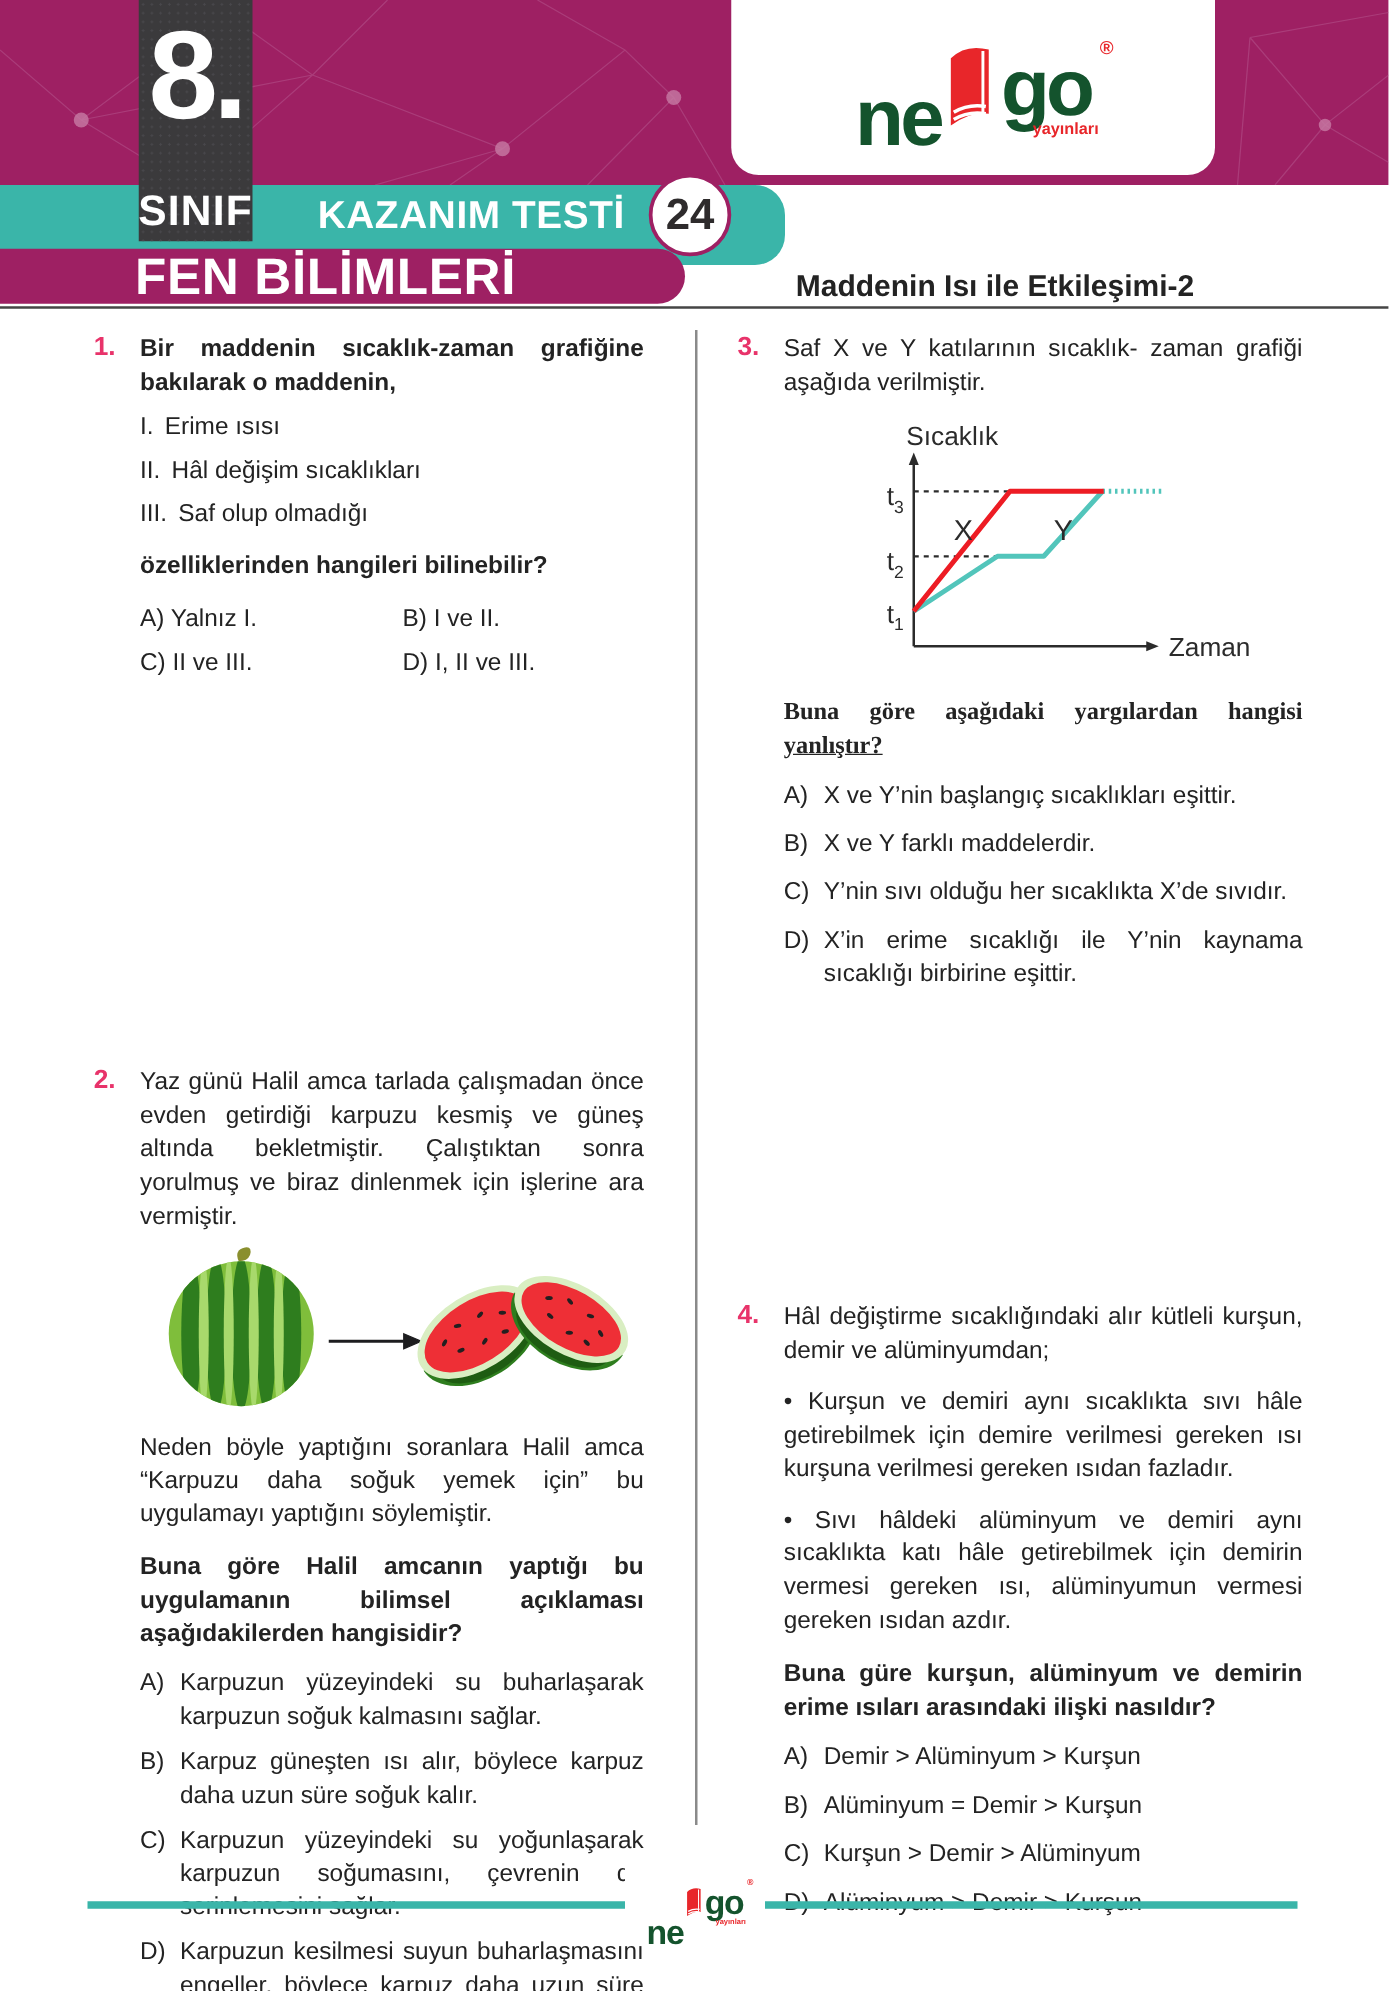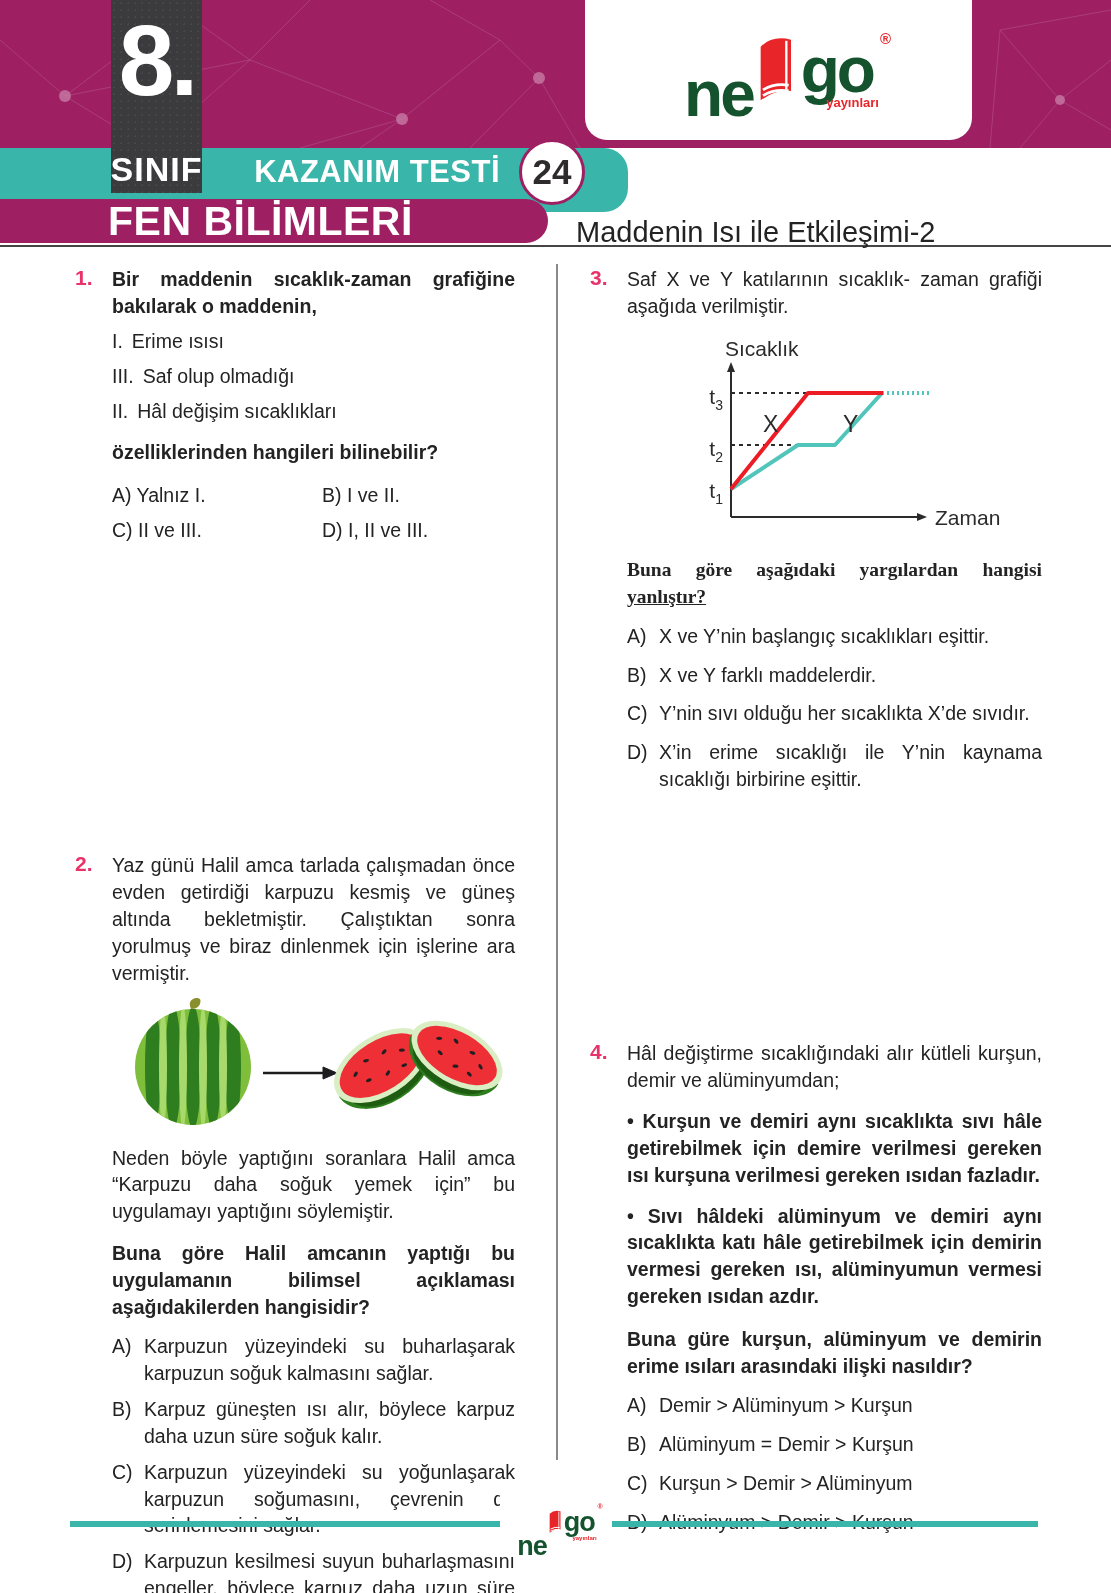--- a/index.html
+++ b/index.html
@@ -43,43 +43,43 @@
     display:flex; align-items:center; justify-content:center;
     font-size:35px; font-weight:700; color:#2e2b2c;
   }
   .subject-band {
     position:absolute; left:0; top:199px; width:548px; height:44px; background:#9e2063;
     border-radius:0 22px 22px 0; z-index:2;
     padding-left:108px; box-sizing:border-box;
   }
   .subject-band span { color:#fff; font-weight:700; font-size:41px; line-height:44px; letter-spacing:0.5px; }
   .chapter-title {
-    position:absolute; left:576px; top:216px; width:440px; 
-    font-size:29px; font-weight:400; color:#232323; z-index:2;
+    position:absolute; left:576px; top:216px; width:440px; text-align:center;
+    font-size:24px; font-weight:700; color:#232323; z-index:2;
   }
   .header-rule { position:absolute; left:0; top:245px; width:1111px; height:2px; background:#454545; }
   .col-divider { position:absolute; left:556px; top:264px; width:2px; height:1196px; background:#8a8a8a; }
 
   
   .q { position:absolute; font-size:19.5px; color:#232323; }
   .qnum { position:absolute; left:0; top:4px; color:#e8336a; font-weight:700; font-size:21px; }
   .qbody { margin-left:37px; padding-top:4px; }
   .para { text-align:justify; line-height:1.38; }
   .bq { font-weight:700; text-align:justify; line-height:1.38; }
   .q1-item { margin-top:8px; line-height:1.38; }
   .q1-item:first-of-type { margin-top:17px; }
   .q1-item .rlabel { margin-right:9px; }
   .q1-bold { margin-top:14px; }
   .opt-grid { display:grid; grid-template-columns:210px 1fr; row-gap:8px; margin-top:17px; line-height:1.38; }
   .opt-row { display:flex; margin-top:9px; line-height:1.38; }
   .opt-row .opt-label { flex:0 0 32px; }
   .opt-row .opt-text { flex:1; text-align:justify; }
   .opts { margin-top:12px; }
   .opts-loose .opt-row { margin-top:12px; }
-  .bullet-para { margin-top:14px;font-weight:bold; }
+  .bullet-para { margin-top:14px; }
   .bq-q3 { margin-top:18px;font-family:Liberation Serif, serif; }
   .bq-q4 { margin-top:16px; }
   .melon-svg { display:block; margin:6px auto 0 auto; }
   .graph-svg { display:block; margin-top:14px; }
   .gtext { font-size:21px; fill:#2b2b2b; font-family:"Liberation Sans",sans-serif; }
   .gsub { font-size:14px; fill:#2b2b2b; }
   .gseries { font-size:23px; fill:#2b2b2b; font-family:"Liberation Sans",sans-serif; }
 
   
   .footer-bar { position:absolute; left:70px; top:1521px; width:968px; height:6px; background:#3ab5a9; }
@@ -151,24 +151,24 @@
   <div class="col-divider"></div>
 
   <div class="q" style="left:75px; top:262px; width:440px;">
     <span class="qnum">1.</span>
     <div class="qbody">
       <div class="bq">Bir maddenin sıcaklık-zaman grafiğine bakılarak o maddenin,</div>
       <div class="q1-item">
         <span class="rlabel">I.</span><span>Erime ısısı</span>
       </div>
       <div class="q1-item">
+        <span class="rlabel">II.</span><span>Hâl değişim sıcaklıkları</span>
+      </div>
+      <div class="q1-item">
         <span class="rlabel">III.</span><span>Saf olup olmadığı</span>
-      </div>
-      <div class="q1-item">
-        <span class="rlabel">II.</span><span>Hâl değişim sıcaklıkları</span>
       </div>
       <div class="bq q1-bold">özelliklerinden hangileri bilinebilir?</div>
       <div class="opt-grid">
         <span><span>A)</span> <span>Yalnız I.</span></span>
         <span><span>B)</span> <span>I ve II.</span></span>
         <span><span>C)</span> <span>II ve III.</span></span>
         <span><span>D)</span> <span>I, II ve III.</span></span>
       </div>
     </div>
   </div>

